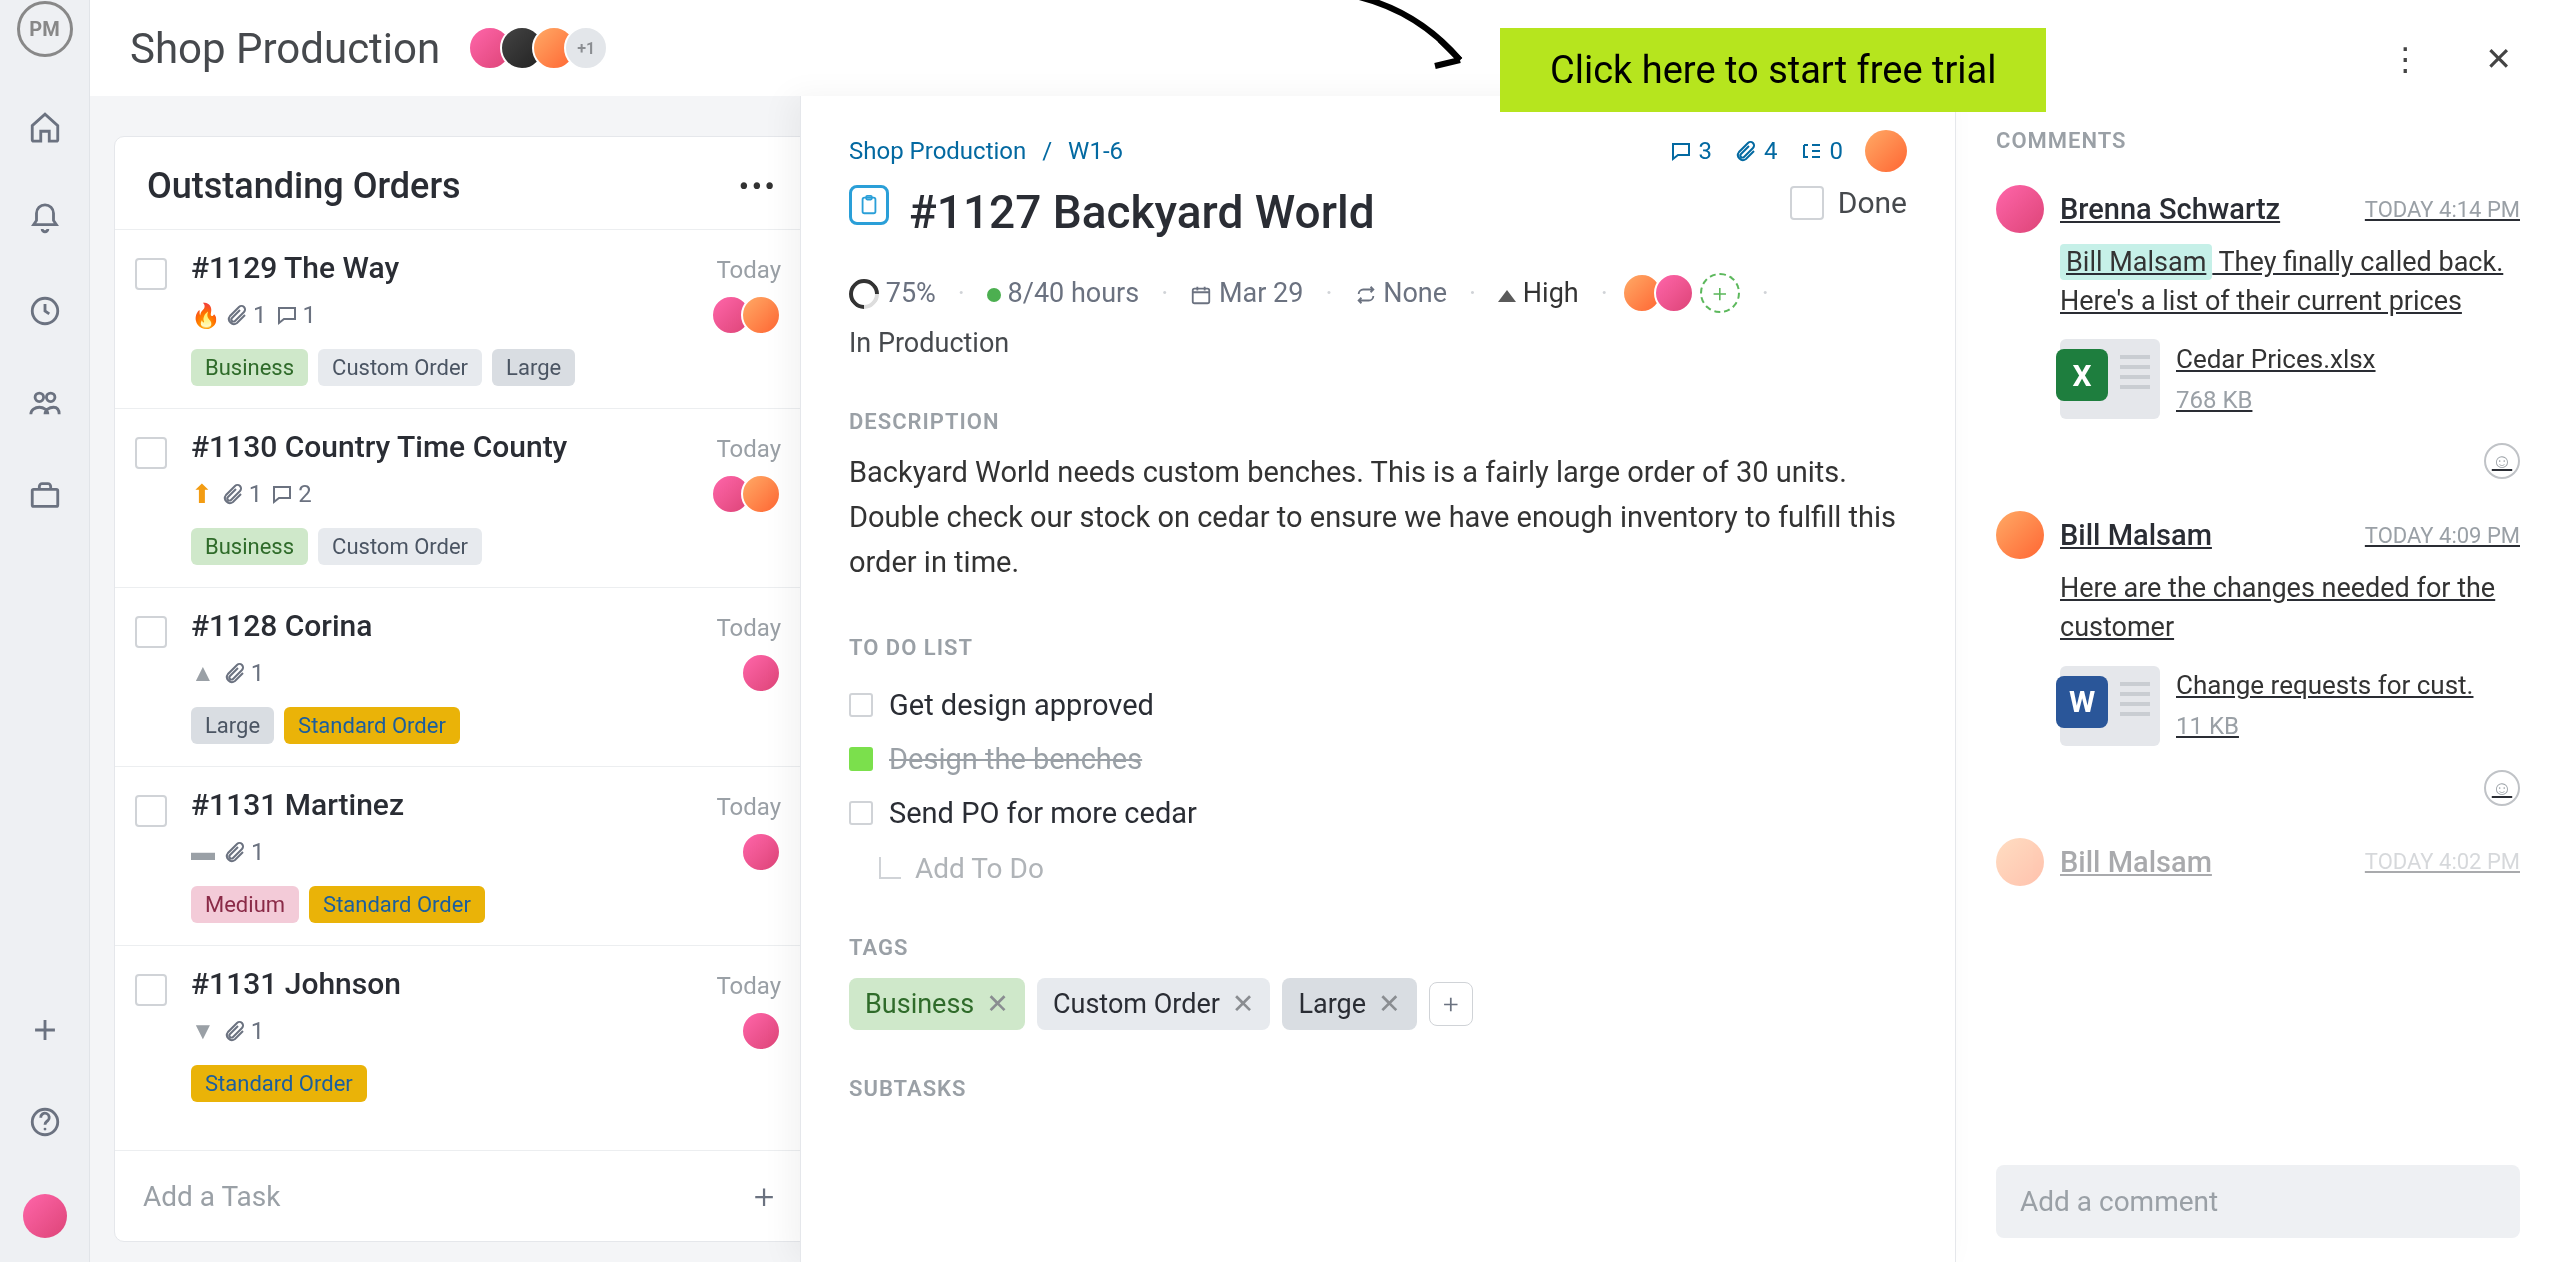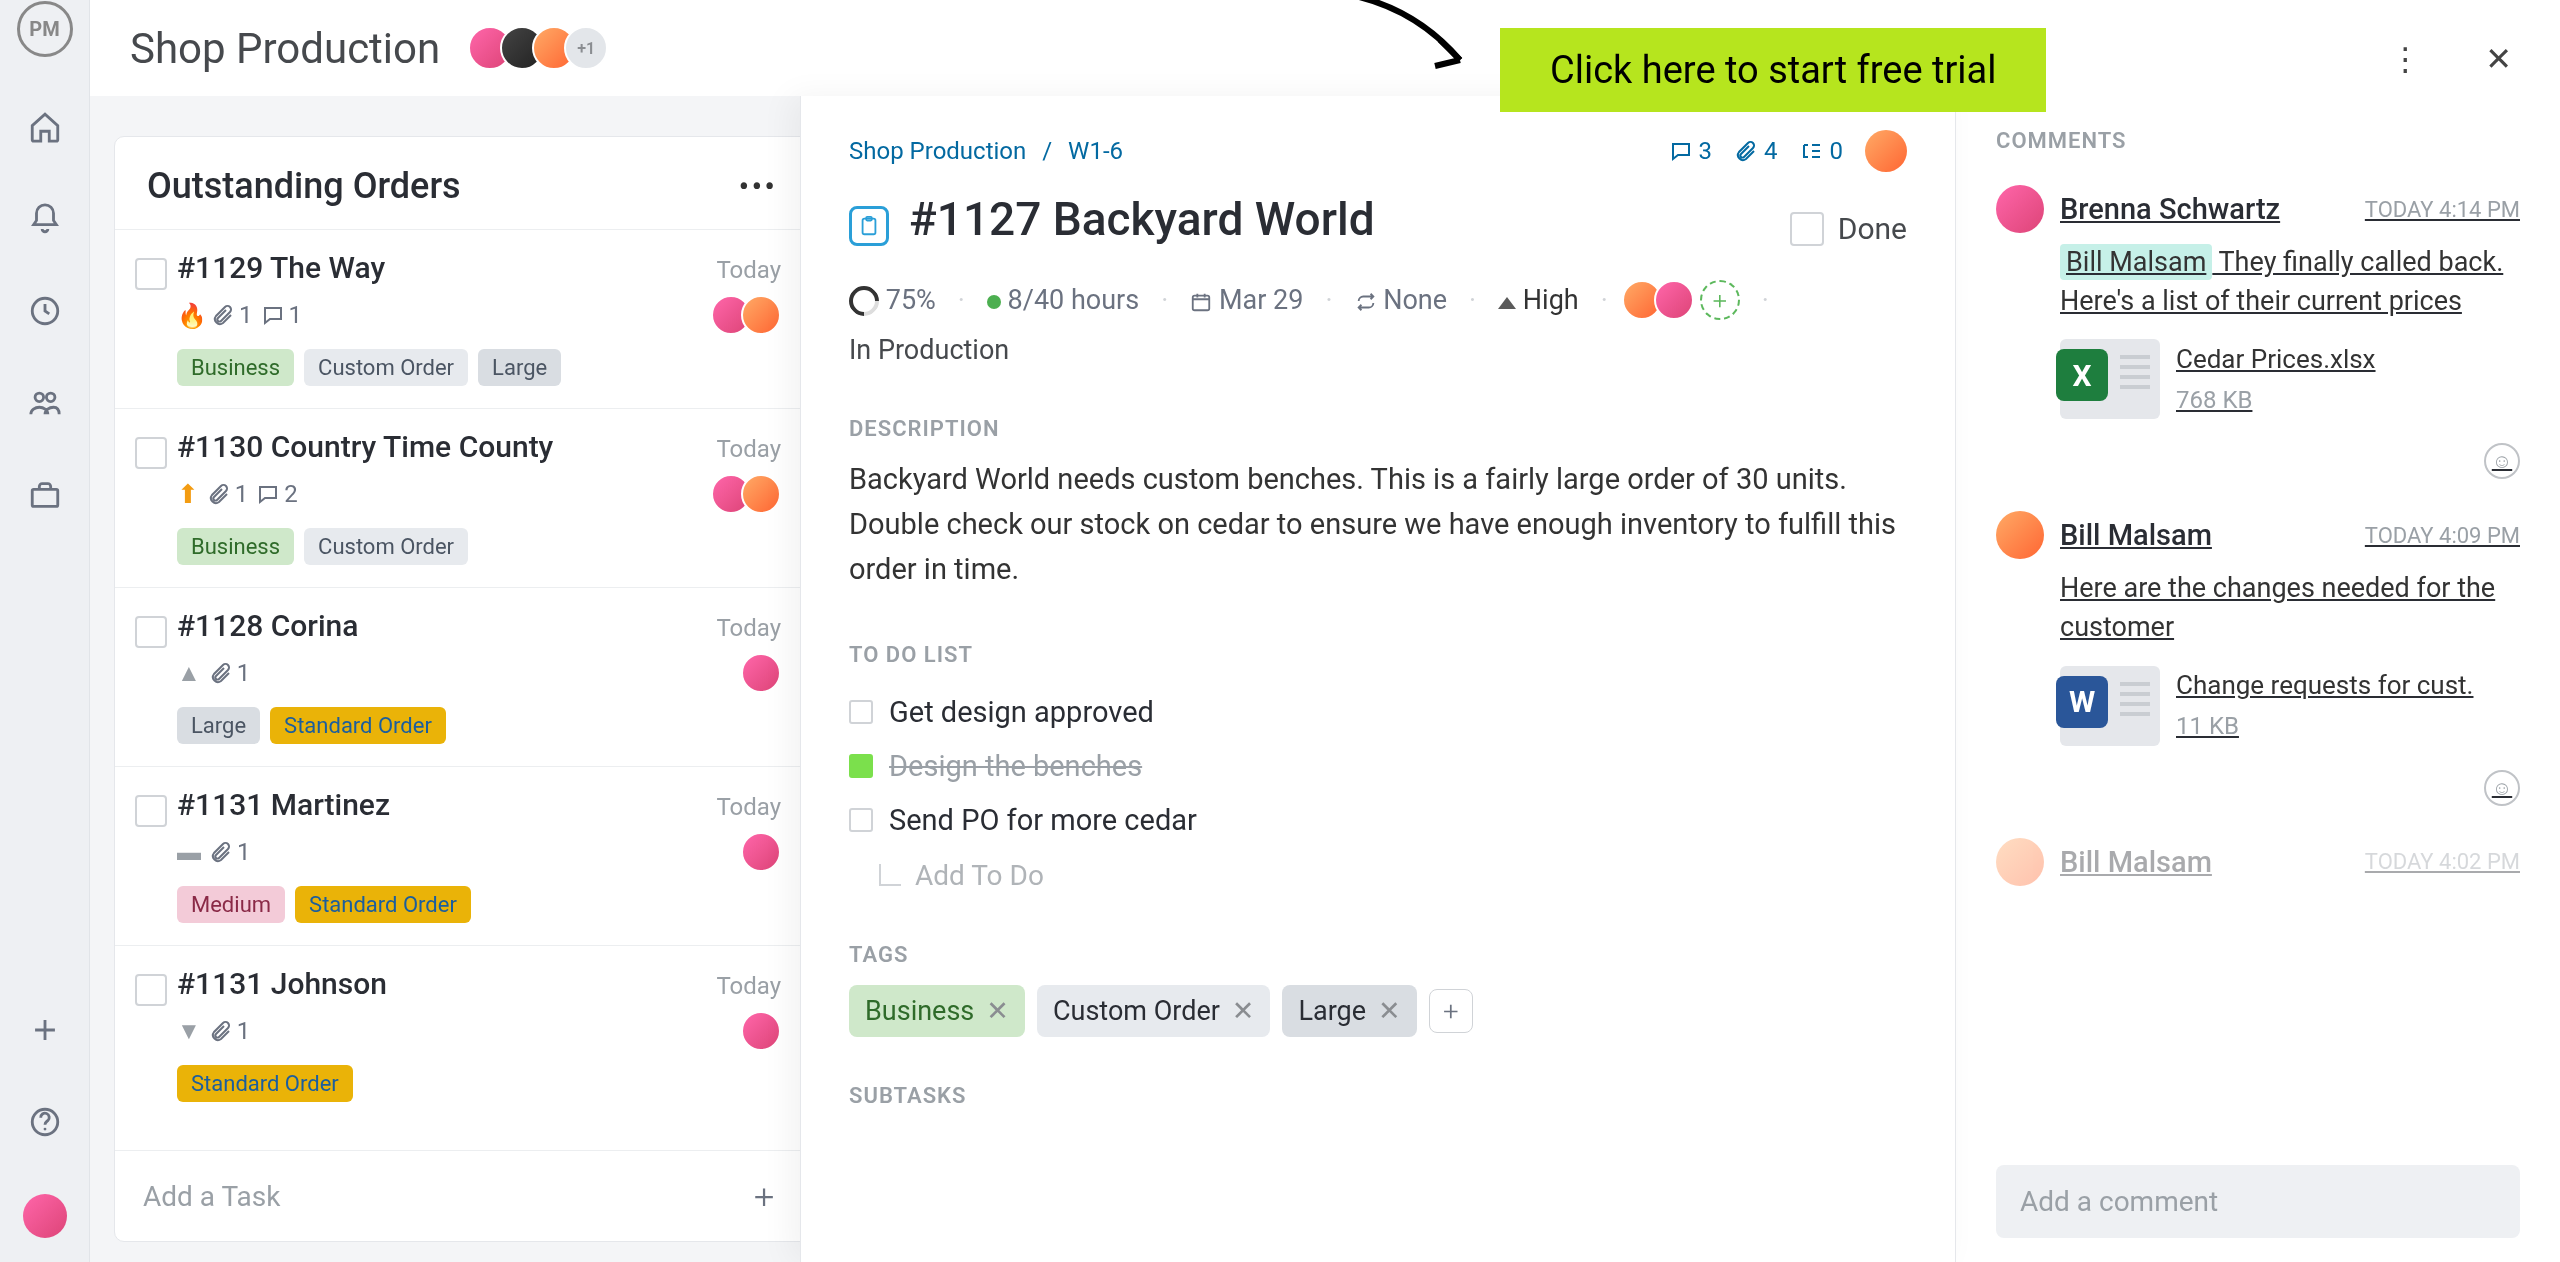--- a/index.html
+++ b/index.html
@@ -33,21 +33,21 @@
 
 
 .board { position: absolute; top: 112px; left: 90px; width: 720px; bottom: 0; padding: 24px 0 0 24px; }
 .column { background: #fff; border: 1px solid #e5e7eb; border-radius: 10px; display: flex; flex-direction: column; height: calc(100% - 20px); }
 .col-header { display: flex; align-items: center; justify-content: space-between; padding: 28px 32px 22px; }
 .col-title { font-size: 36px; font-weight: 500; color: #2a2d34; }
 .col-menu { font-size: 32px; color: #333; letter-spacing: 2px; cursor: pointer; }
 .cards { flex: 1; overflow-y: auto; }
 .card { border-top: 1px solid #eceef0; padding: 20px 28px 22px 20px; position: relative; }
 .card-check { position: absolute; top: 28px; left: 20px; width: 32px; height: 32px; border: 2px solid #d0d3d7; border-radius: 4px; }
-.card-body { margin-left: 42px; }
+.card-body { margin-left: 56px; }
 .card-top { display: flex; justify-content: space-between; align-items: baseline; }
 .card-title { font-size: 30px; font-weight: 500; color: #2a2d34; }
 .card-date { font-size: 24px; color: #9aa0a6; }
 .card-meta-row { display: flex; align-items: center; gap: 8px; margin-top: 10px; }
 .card-meta-row .mi { display: flex; align-items: center; gap: 4px; color: #6b7280; font-size: 24px; }
 .card-avatars { margin-left: auto; display: flex; }
 .card-avatars .av { width: 40px; height: 40px; border-radius: 50%; margin-left: -10px; border: 2px solid #fff; }
 .av.v1 { background: linear-gradient(135deg,#f6a,#d47); }
 .av.v2 { background: linear-gradient(135deg,#fa6,#f63); }
 .tags-row { display: flex; gap: 10px; margin-top: 14px; flex-wrap: wrap; }
@@ -74,21 +74,21 @@
 .col2-card .card-check { position: static; display: inline-block; }
 .col2-add { color: #9aa0a6; font-size: 28px; margin-top: 12px; }
 
 
 .detail { position: absolute; top: 96px; left: 800px; width: 1156px; bottom: 0; background: #fff; border-left: 1px solid #e5e7eb; border-right: 1px solid #e5e7eb; overflow-y: auto; padding: 34px 48px 0 48px; z-index: 10; box-shadow: -10px 0 30px rgba(0,0,0,0.05); }
 .crumb-row { display: flex; justify-content: space-between; align-items: center; font-size: 24px; color: #0369a1; }
 .crumb-left span.sep { margin: 0 10px; }
 .crumb-right { display: flex; align-items: center; gap: 22px; }
 .crumb-right .stat { display: flex; align-items: center; gap: 6px; }
 .crumb-av { width: 42px; height: 42px; border-radius: 50%; background: linear-gradient(135deg,#fa6,#f63); }
-.detail-title-row { display: flex; align-items: flex-end; margin-top: 20px; gap: 20px; }
+.detail-title-row { display: flex; align-items: flex-start; margin-top: 13px; gap: 20px; }
 .clip-icon { width: 40px; height: 40px; border: 3px solid #2a9fd8; border-radius: 8px; display: flex; align-items: center; justify-content: center; color: #2a9fd8; }
 .detail-title { font-size: 46px; font-weight: 500; flex: 1; }
 .done-box { display: flex; align-items: center; gap: 14px; }
 .done-check { width: 34px; height: 34px; border: 2px solid #d0d3d7; border-radius: 4px; }
 .done-label { font-size: 30px; color: #46494d; }
 .meta-bar { display: flex; align-items: center; gap: 22px; margin-top: 34px; flex-wrap: wrap; color: #6b7280; font-size: 27px; }
 .meta-bar .sep { color: #d0d3d7; }
 .prog-ring { width: 30px; height: 30px; border: 4px solid #333; border-right-color: #ddd; border-radius: 50%; display: inline-block; vertical-align: middle; transform: rotate(45deg); }
 .dot-green { width: 14px; height: 14px; background: #4caf50; border-radius: 50%; display: inline-block; }
 .pri-high-dark { color: #333; }

